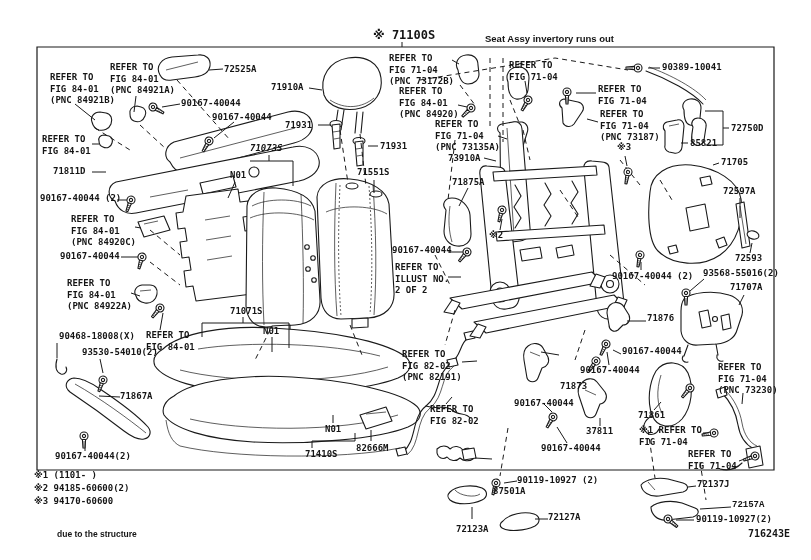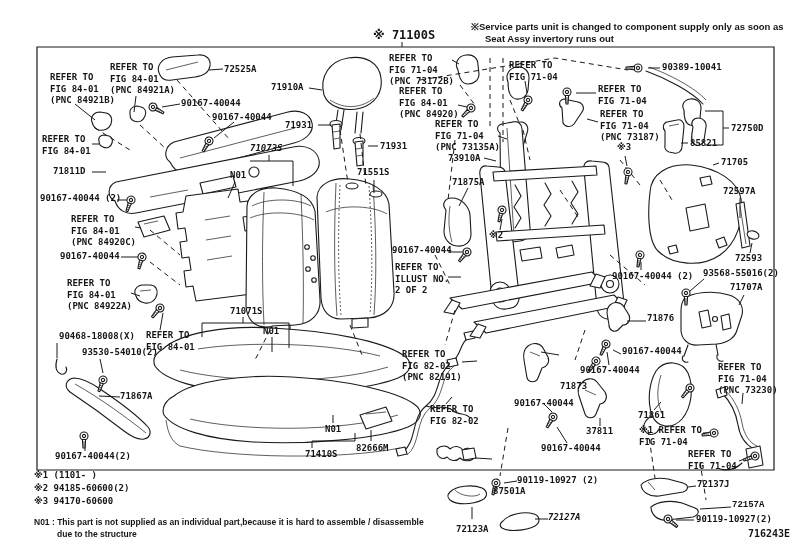--- a/index.html
+++ b/index.html
@@ -207,21 +207,20 @@
       <use href="#bolt" transform="translate(553,417) rotate(30)"></use>
       <use href="#bolt" transform="translate(690,388) rotate(40)"></use>
       <use href="#bolt" transform="translate(714,433) rotate(80)"></use>
       <use href="#bolt" transform="translate(755,456) rotate(70)"></use>
       <use href="#bolt" transform="translate(496,483) rotate(15)"></use>
       <use href="#bolt" transform="translate(668,519) rotate(-50)"></use>
     </g>
   </svg>
 
   <div class="hdr-code">※ 71100S</div>
-  <div class="svc1">※Service parts unit is changed to component supply only as soon as</div>
   <div class="svc2">Seat Assy invertory runs out</div>
 
   <div id="labels">
       <div class="lbl" style="left: 50px; top: 72px;">REFER TO
 FIG 84-01
 (PNC 84921B)</div>
       <div class="lbl" style="left: 110px; top: 62px;">REFER TO
 FIG 84-01
 (PNC 84921A)</div>
       <div class="lbl" style="left: 224px; top: 64px;">72525A</div>
@@ -304,27 +303,26 @@
 FIG 71-04
 (PNC 73230)</div>
       <div class="lbl" style="left: 493px; top: 455px; margin-top: 31px;">87501A</div>
       <div class="lbl" style="left: 402px; top: 349px;">REFER TO
 FIG 82-02
 (PNC 82191)</div>
       <div class="lbl" style="left: 430px; top: 404px;">REFER TO
 FIG 82-02</div>
       <div class="lbl" style="left: 517px; top: 475px; text-align: right;">90119-10927 (2)</div>
       <div class="lbl" style="left: 456px; top: 524px;">72123A</div>
-      <div class="lbl" style="left: 548px; top: 512px; font-style: italic;">72127A</div>
+      <div class="lbl" style="left: 548px; top: 512px;">72127A</div>
       <div class="lbl" style="left: 697px; top: 479px;">72137J</div>
       <div class="lbl" style="left: 732px; top: 500px; font-family: Liberation Mono, monospace;">72157A</div>
       <div class="lbl" style="left: 696px; top: 514px;">90119-10927(2)</div>
     </div>
 
   <div class="leg" style="left:34px;top:470px">※1 (1101-      )</div>
   <div class="leg" style="left:34px;top:483px">※2 94185-60600(2)</div>
   <div class="leg" style="left:34px;top:496px">※3 94170-60600</div>
-  <div class="n01" style="left:34px;top:517px">N01 : This part is not supplied as an individual part,because it is hard to assemble / disassemble</div>
   <div class="n01" style="left:57px;top:529px">due to the structure</div>
 
   <div class="ftr">716243E</div>
 
 </div>
 
 </body></html>

